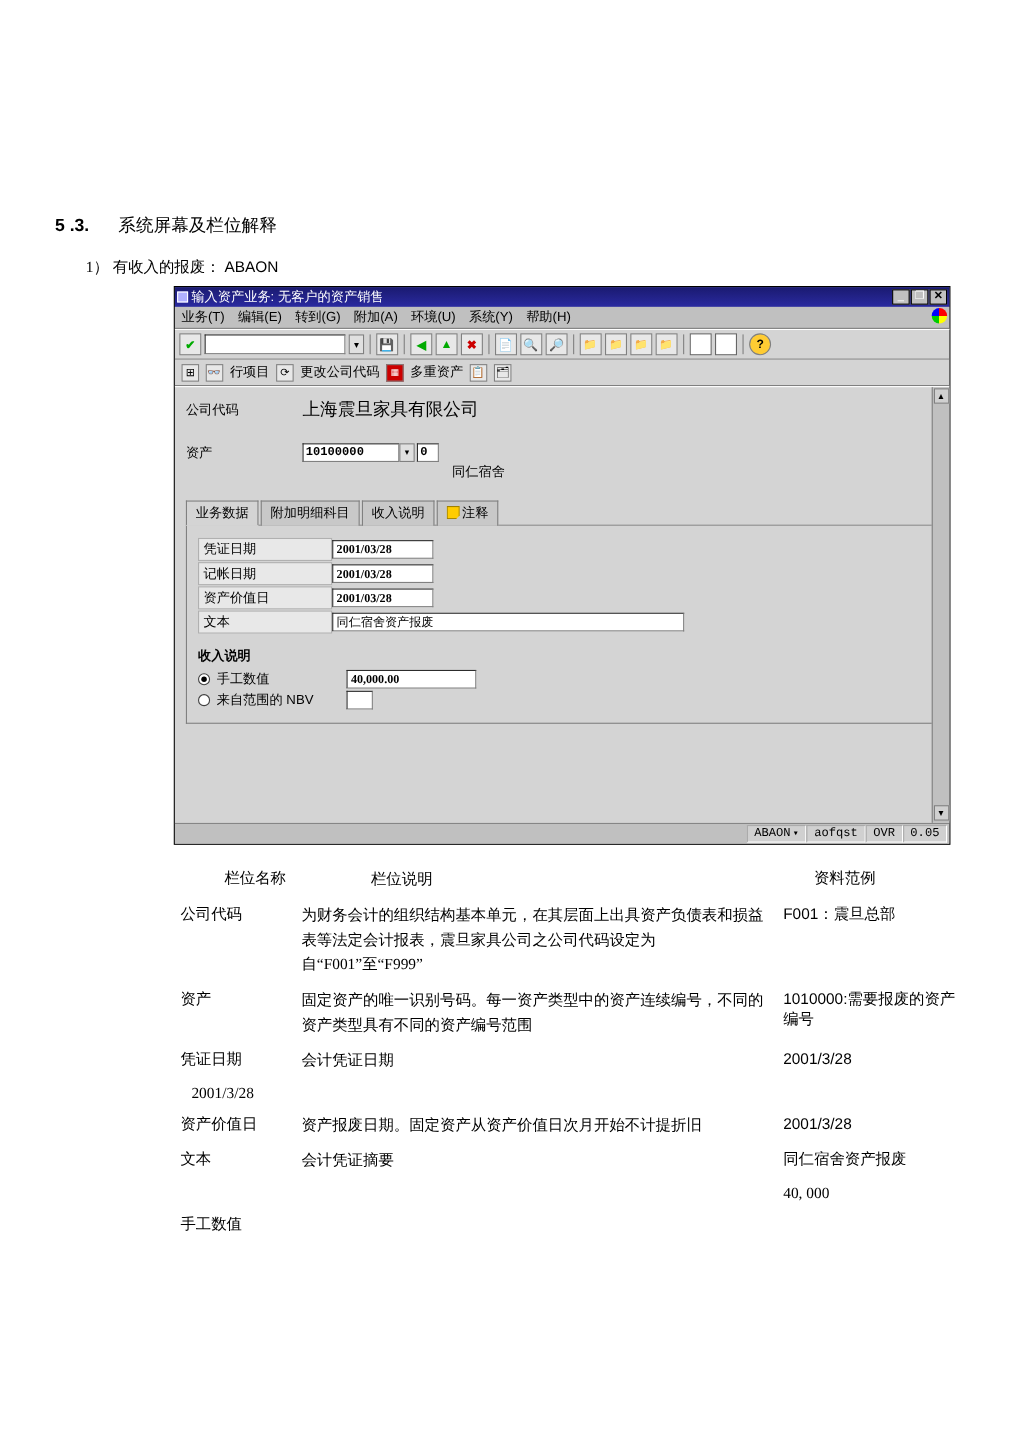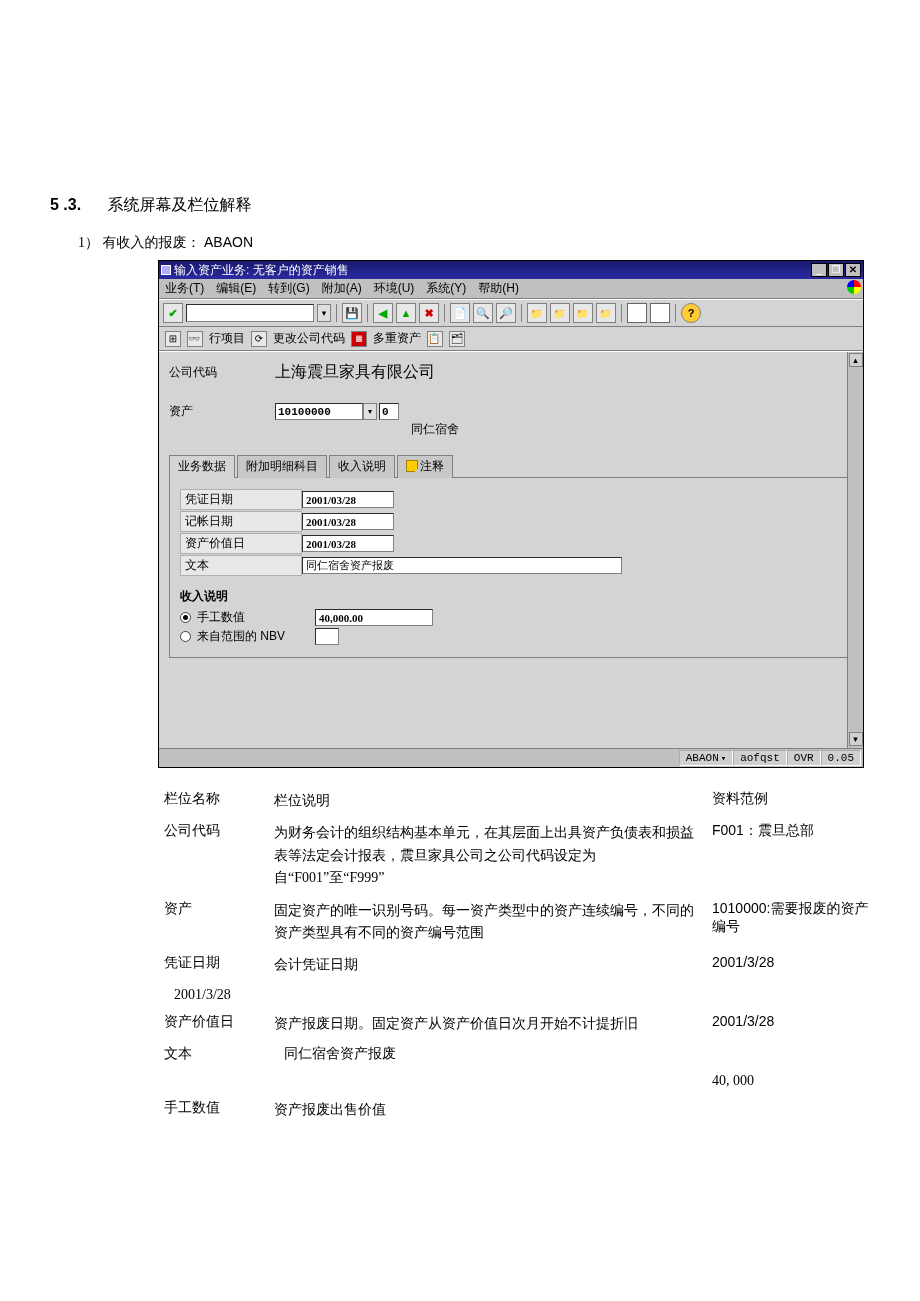--- a/index.html
+++ b/index.html
@@ -201,21 +201,21 @@
   .desc-table {
     margin: 22px 0 0 114px;
     width: 720px;
     font-family:"SimSun",serif;
     font-size:14px;
   }
   .dt-row{display:flex;margin:10px 0;align-items:flex-start;}
   .dt-c1{width:110px;}
   .dt-c2{width:428px;line-height:1.6;}
   .dt-c3{width:170px;margin-left:10px;font-family:"SimSun",Arial,sans-serif;}
-  .dt-hdr .dt-c1,.dt-hdr .dt-c2,.dt-hdr .dt-c3{font-size:14px;}
+  .dt-hdr .dt-c1,.dt-hdr .dt-c2,.dt-hdr .dt-c3{font-size:14px;margin-left:40px;}
   .dt-merged {margin:10px 0 10px 0;display:flex;}
   .dt-merged .m1{width:538px;}
   .dt-merged .m2{width:170px;margin-left:10px;}
   .dt-single{margin:10px 0;}
   .dt-single .s3{margin-left:548px;}
   .footnote{
     margin:14px 0 0 88px;
     font-size:14px;
   }
 </style>
@@ -395,28 +395,28 @@
     </div>
 
     <div class="dt-row">
       <div class="dt-c1">资产价值日</div>
       <div class="dt-c2">资产报废日期。固定资产从资产价值日次月开始不计提折旧</div>
       <div class="dt-c3">2001/3/28</div>
     </div>
 
     <div class="dt-row">
       <div class="dt-c1">文本</div>
+      <div class="dt-c2">会计凭证摘要</div>
       <div class="dt-c3">同仁宿舍资产报废</div>
     </div>
 
     <div class="dt-single">
       <div class="s3">40, 000</div>
     </div>
 
     <div class="dt-row">
       <div class="dt-c1">手工数值</div>
-      <div class="dt-c2">资产报废出售价值</div>
       <div class="dt-c3"></div>
     </div>
   </div>
 
 
 </div>
 
 </body></html>

